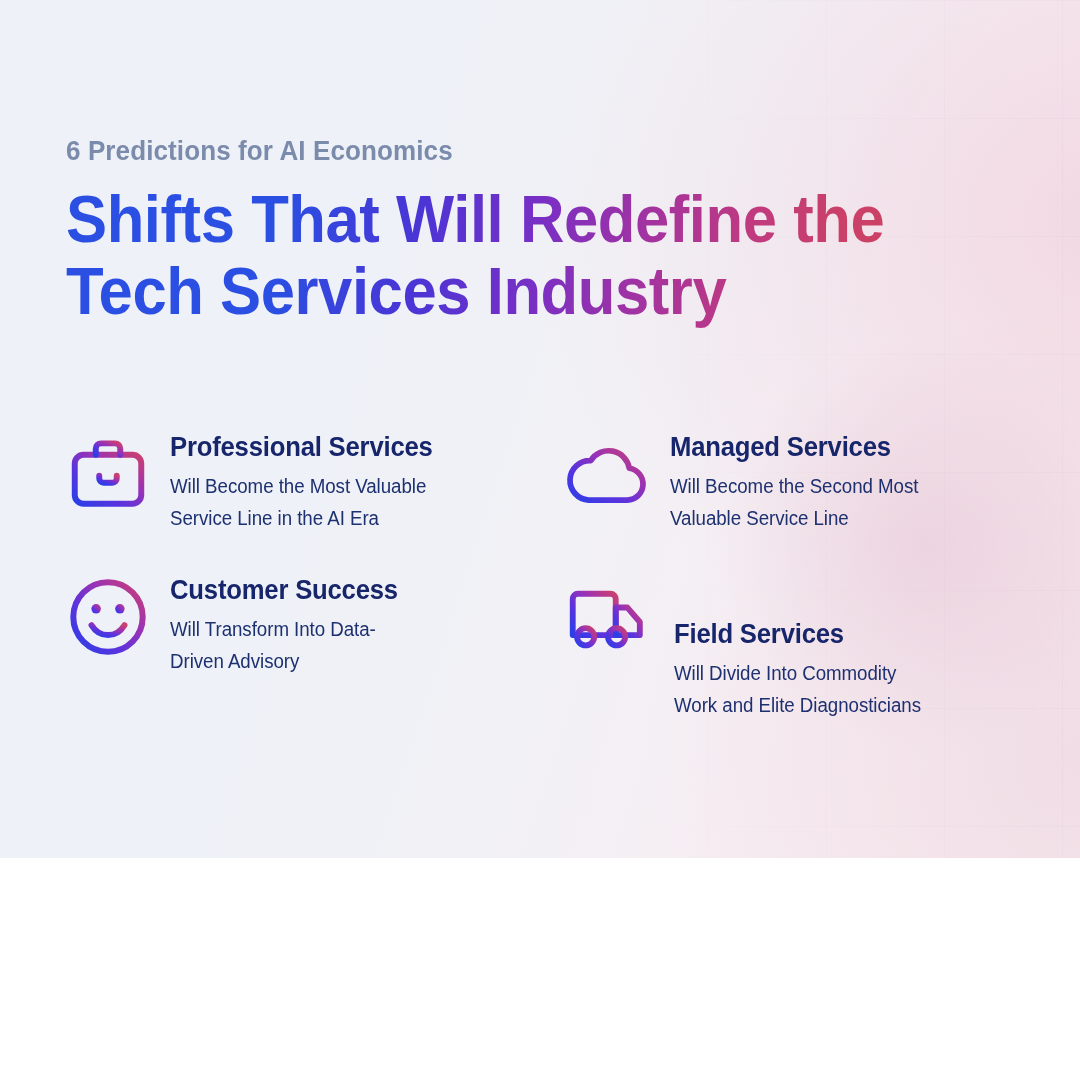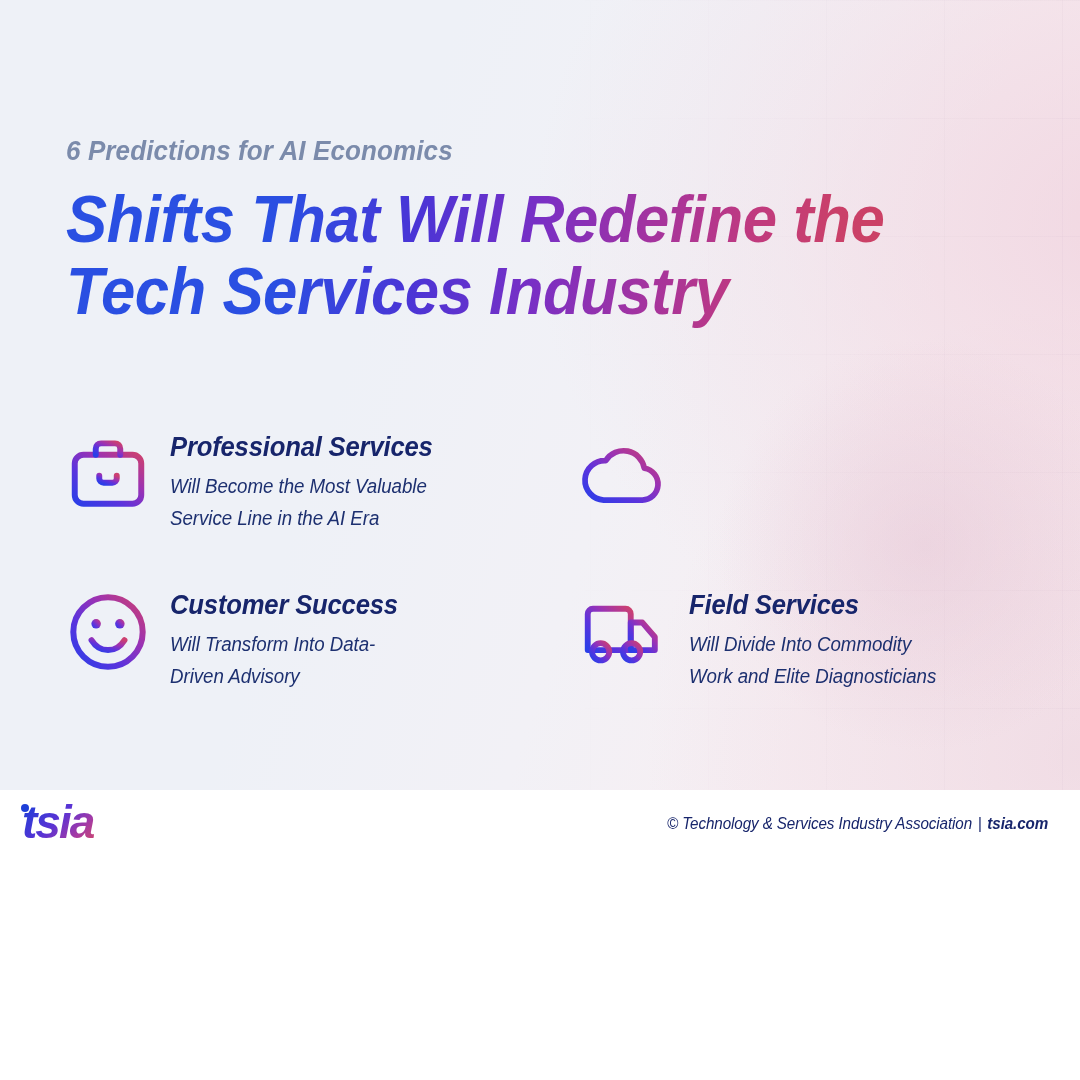--- a/index.html
+++ b/index.html
@@ -11,21 +11,20 @@
   }
 
   #canvas {
     position:relative;
     width:1080px; height:858px;
     background:
       radial-gradient(ellipse 820px 700px at 104% 26%, rgba(236,198,214,0.55) 0%, rgba(236,203,217,0.22) 42%, rgba(255,255,255,0) 72%),
       radial-gradient(ellipse 620px 640px at 100% 88%, rgba(228,196,212,0.42) 0%, rgba(255,255,255,0) 70%),
       linear-gradient(108deg, #eef1f7 0%, #eef1f7 34%, #f2f1f6 56%, #f7eef2 76%, #faeef1 100%);
     overflow:hidden;
-    font-style:italic;
   }
 
   
   .bg-grid {
     position:absolute; inset:0;
     background-image:
       linear-gradient(to right, rgba(150,120,160,0.045) 1px, transparent 1px),
       linear-gradient(to bottom, rgba(150,120,160,0.045) 1px, transparent 1px);
     background-size:118px 118px;
     -webkit-mask-image:linear-gradient(to right, rgba(0,0,0,0) 52%, rgba(0,0,0,1) 100%);
@@ -59,21 +58,20 @@
     white-space:pre-line;
   }
 
   
   .grid {
     position:absolute; left:62px; top:424px;
     width:966px;
     display:grid;
     grid-template-columns:500px 466px;
     grid-template-rows:143px 143px 143px;
-    gap:15px;
   }
 
   .item { display:flex; align-items:flex-start; }
 
   .item .ico {
     width:92px; min-width:92px; height:92px;
     display:flex; align-items:center; justify-content:center;
     margin-top:4px;
   }
   .item .ico svg { display:block; }
@@ -88,21 +86,21 @@
   }
   .p-desc {
     margin-top:9px;
     font-size:19.5px; font-weight:400; color:#1d3070;
     line-height:1.62; letter-spacing:-0.05px;
     transform:scaleX(0.96); transform-origin:left top;
     white-space:pre-line;
   }
 
   
-  .row3right .body { padding-left:20px; }
+  .row3right .body { padding-left:20px;margin-top:44px; }
 
   
   .footer {
     position:absolute; left:0; bottom:0;
     width:1080px; height:68px;
     background:#ffffff;
     display:flex; align-items:center;
   }
   .logo { position:absolute; left:14px; top:50%; transform:translateY(-50%); }
   .footer-note {
@@ -162,20 +160,25 @@
       </div>
     </div>
 
 
     <div class="item">
       <div class="ico">
         <svg width="84" height="66" viewBox="0 0 50 38" fill="none" stroke="url(#ig)" stroke-width="3.4" stroke-linecap="round" stroke-linejoin="round">
           <path d="M13.5 34.5h23a9.5 9.5 0 0 0 1.2-18.9A12.5 12.5 0 0 0 14.8 11 10.2 10.2 0 0 0 13.5 34.5z"></path>
         </svg>
       </div>
+      <div class="body">
+        <div class="p-title">Managed Services</div>
+        <div class="p-desc">Will Become the Second Most
+Valuable Service Line</div>
+      </div>
     </div>
 
 
     <div class="item">
       <div class="ico">
         <svg width="84" height="84" viewBox="0 0 46 46" fill="none" stroke="url(#ig)" stroke-width="3.3" stroke-linecap="round" stroke-linejoin="round">
           <circle cx="23" cy="23" r="19"></circle>
           <circle cx="16.5" cy="18.5" r="2.6" fill="url(#ig)" stroke="none"></circle>
           <circle cx="29.5" cy="18.5" r="2.6" fill="url(#ig)" stroke="none"></circle>
           <path d="M14 27.5c2.2 3.6 5.4 5.4 9 5.4s6.8-1.8 9-5.4"></path>
@@ -200,25 +203,14 @@
       </div>
       <div class="body">
         <div class="p-title">Field Services</div>
         <div class="p-desc">Will Divide Into Commodity
 Work and Elite Diagnosticians</div>
       </div>
     </div>
 
   </div>
 
-  <div class="footer">
-    <div class="logo">
-      <svg width="112" height="52" viewBox="0 0 112 52" aria-hidden="true">
-        <text x="8" y="42" font-family="'Liberation Sans', sans-serif" font-size="46" font-weight="700" fill="url(#lg)" letter-spacing="-2">tsia</text>
-        <circle cx="11" cy="12" r="4" fill="#1e3fd8"></circle>
-      </svg>
-    </div>
-    <div class="footer-note">
-      <span>© Technology &amp; Services Industry Association</span><span class="sep">|</span><b>tsia.com</b>
-    </div>
-  </div>
 
 </div>
 
 </body></html>

